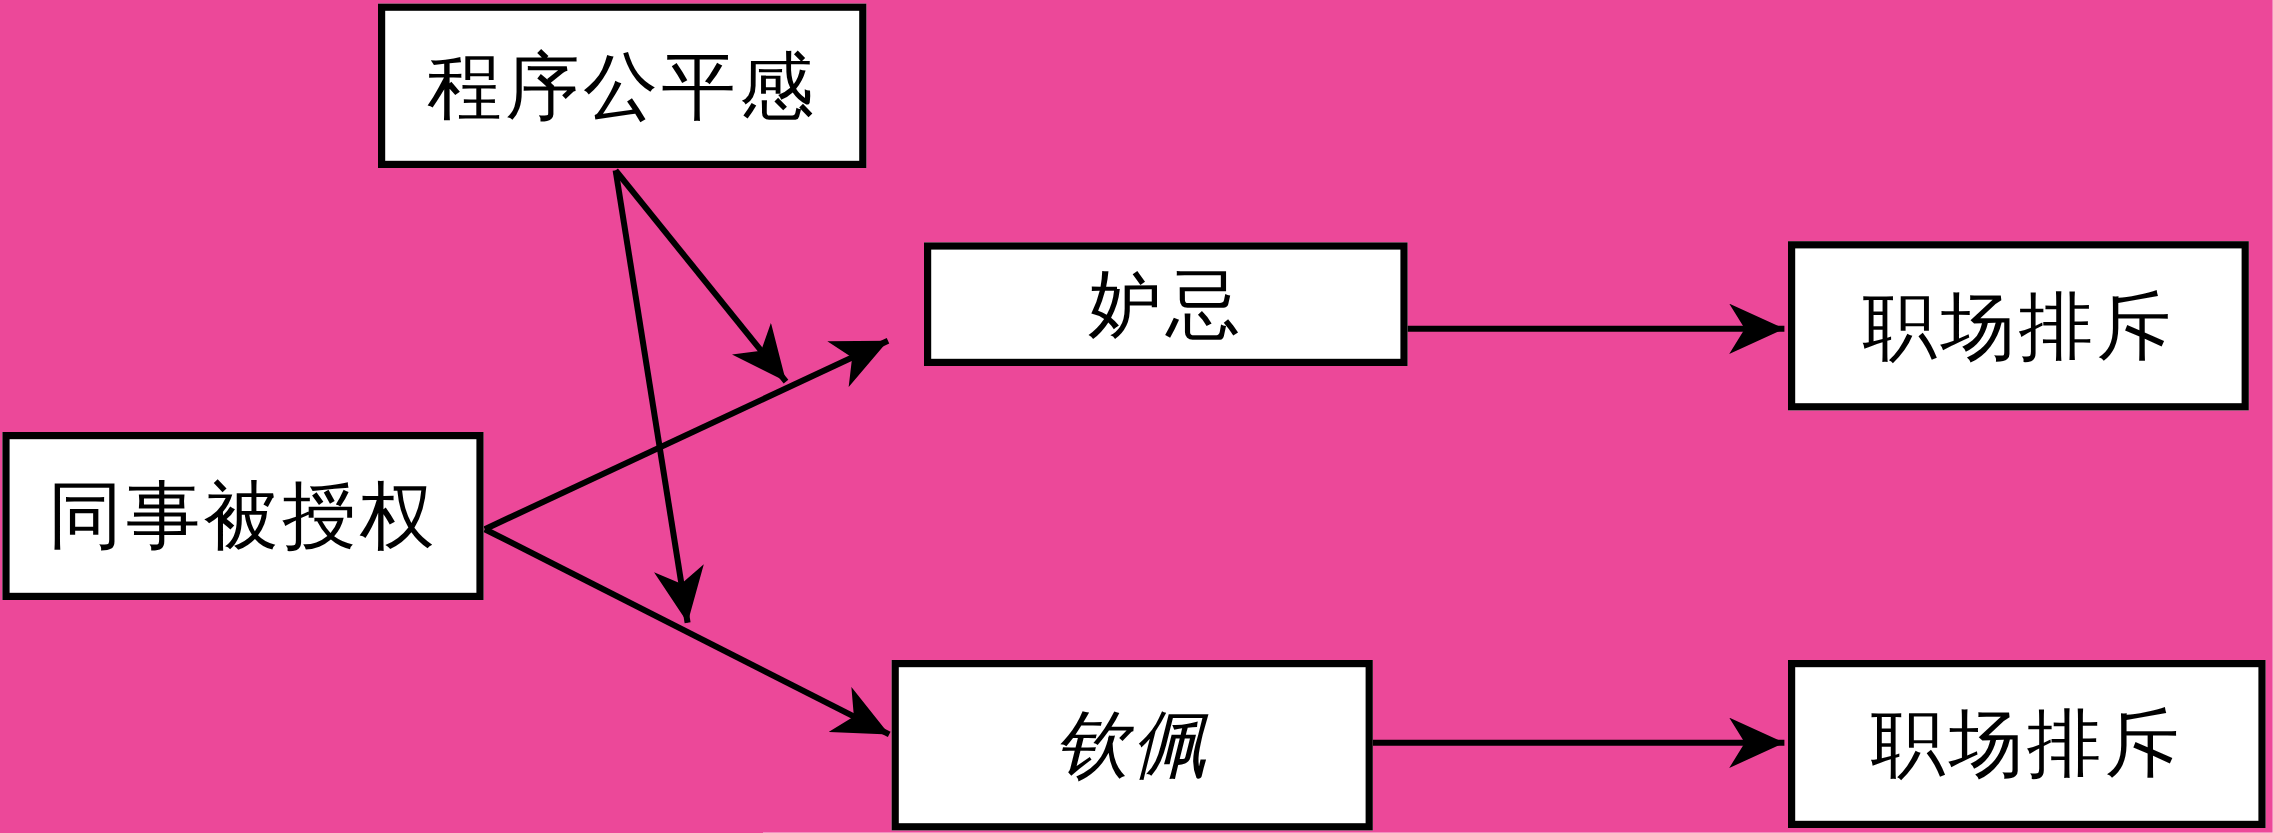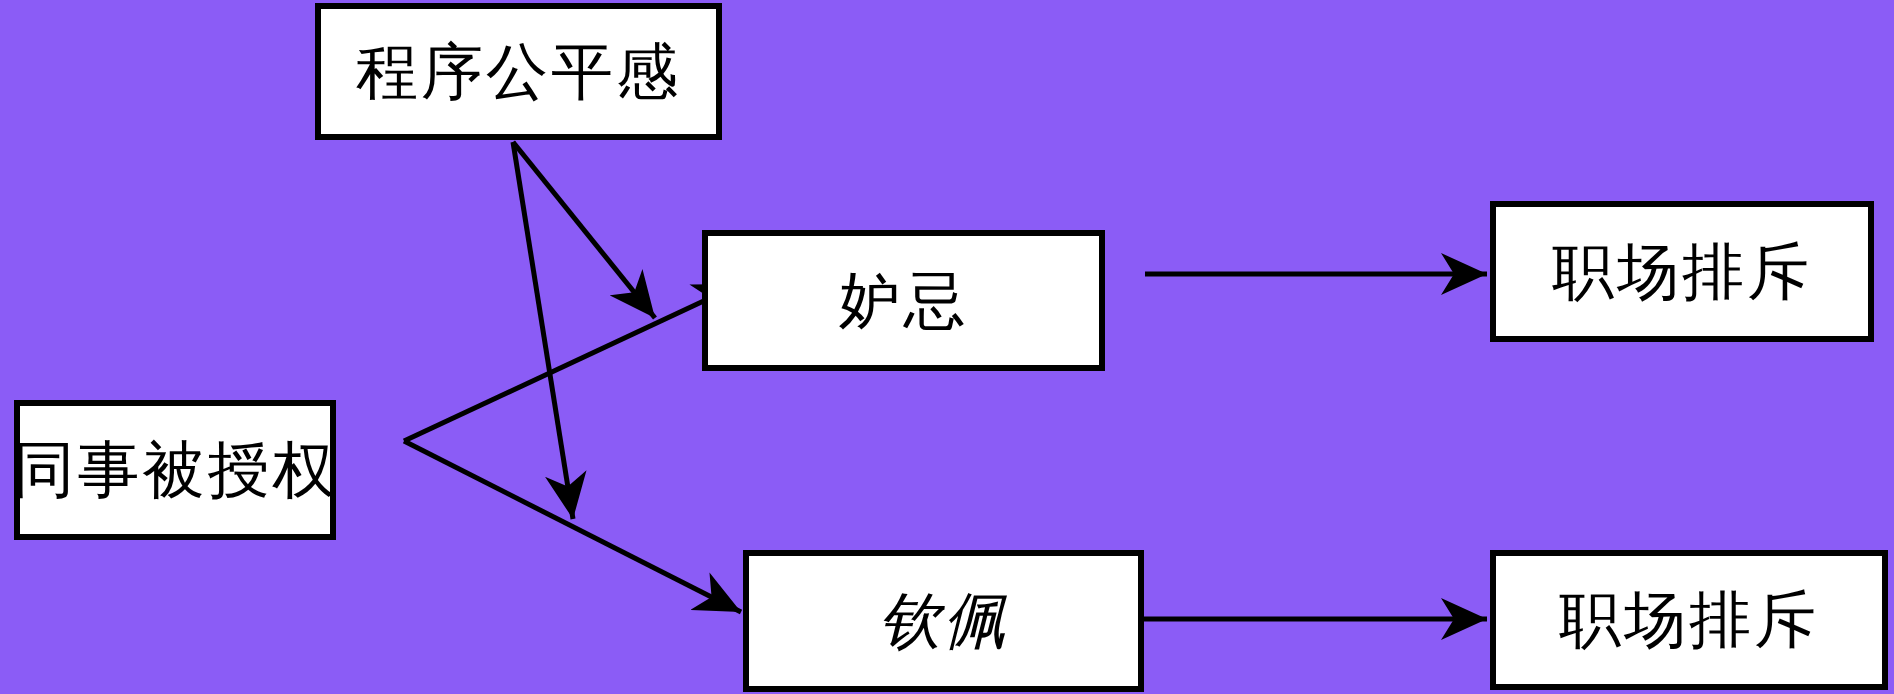--- a/index.html
+++ b/index.html
@@ -4,42 +4,42 @@
 <style>
   html, body {
     margin: 0;
     padding: 0;
     background: #ffffff;
   }
   #stage {
     position: relative;
     width: 1894px;
     height: 694px;
-    background: #8b5cf6;
+    background: #ec4899;
     font-family: "Liberation Serif", "DejaVu Serif", serif;
     overflow: hidden;
   }
   .node {
     position: absolute;
     box-sizing: border-box;
     border: 6px solid #000000;
     background: #ffffff;
     display: flex;
     align-items: center;
     justify-content: center;
     font-size: 62px;
     color: #000000;
     letter-spacing: 3px;
     white-space: nowrap;
     z-index: 2;
   }
   
   #node-procedural-justice    { left: 315px;  top: 3px;   width: 407px; height: 137px; }
-  #node-coworker-empowerment  { left: 2px;    top: 400px; width: 322px; height: 140px; margin-left: 12px; }
-  #node-envy                  { left: 702px;  top: 202px; width: 403px; height: 141px; margin-top: 28px; }
+  #node-coworker-empowerment  { left: 2px;    top: 360px; width: 401px; height: 140px; }
+  #node-envy                  { left: 770px;  top: 202px; width: 403px; height: 103px; }
   #node-admiration            { left: 743px;  top: 550px; width: 401px; height: 142px; font-style: italic; }
   #node-workplace-ostracism   { left: 1490px; top: 201px; width: 384px; height: 141px; }
   #node-observational-learning{ left: 1490px; top: 550px; width: 398px; height: 140px; }
 
   #edges-layer {
     position: absolute;
     left: 0;
     top: 0;
     width: 1894px;
     height: 694px;

